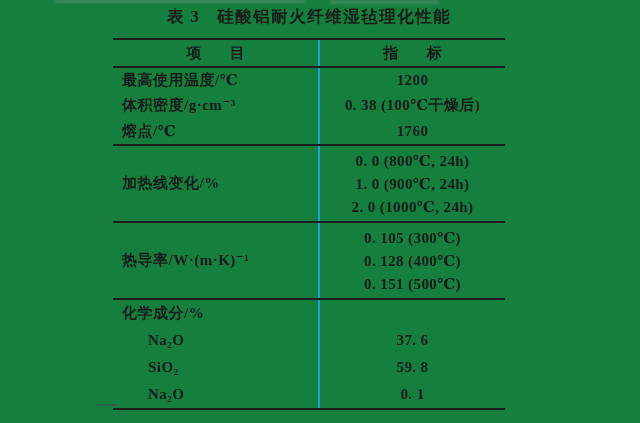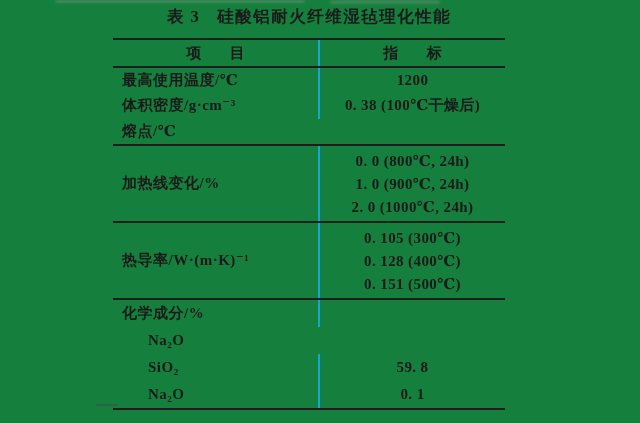--- a/index.html
+++ b/index.html
@@ -113,20 +113,23 @@
           <span>体积密度/g·cm⁻³</span>
         </div>
         <div class="c-right">
           <span>0. 38 (100℃干燥后)</span>
         </div>
       </div>
       <div class="row">
         <div class="c-left">
           <span>熔点/℃</span>
         </div>
+        <div class="c-right">
+          <span>1760</span>
+        </div>
       </div>
     </div>
 
     <div class="sect span3">
       <div class="c-left">
         <span>加热线变化/%</span>
       </div>
       <div class="c-right multi">
         <span>0. 0 (800℃, 24h)</span>
         <span>1. 0 (900℃, 24h)</span>
@@ -149,20 +152,23 @@
       <div class="row">
         <div class="c-left">
           <span>化学成分/%</span>
         </div>
         <div class="c-right"></div>
       </div>
       <div class="row">
         <div class="c-left indent">
           <span>Na₂O</span>
         </div>
+        <div class="c-right">
+          <span>37. 6</span>
+        </div>
       </div>
       <div class="row">
         <div class="c-left indent">
           <span>SiO₂</span>
         </div>
         <div class="c-right">
           <span>59. 8</span>
         </div>
       </div>
       <div class="row">

